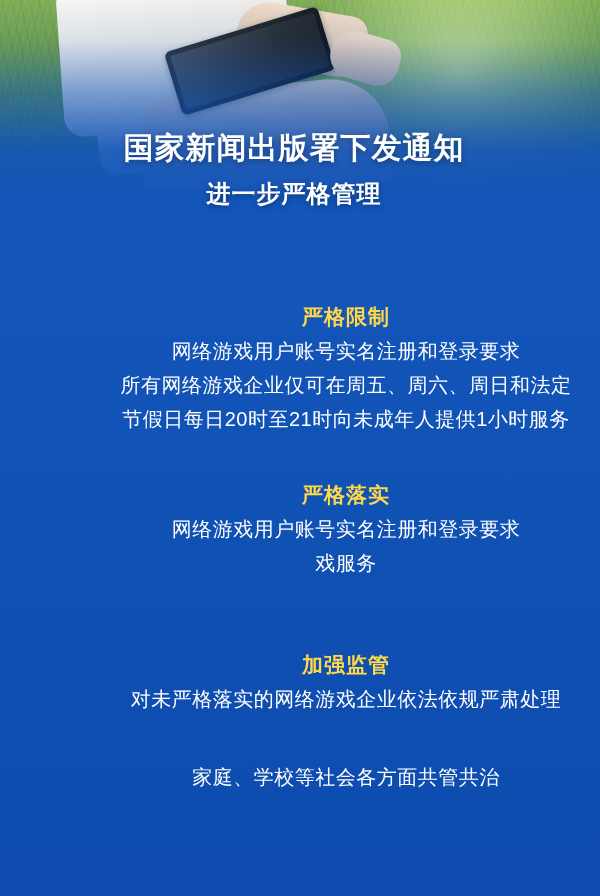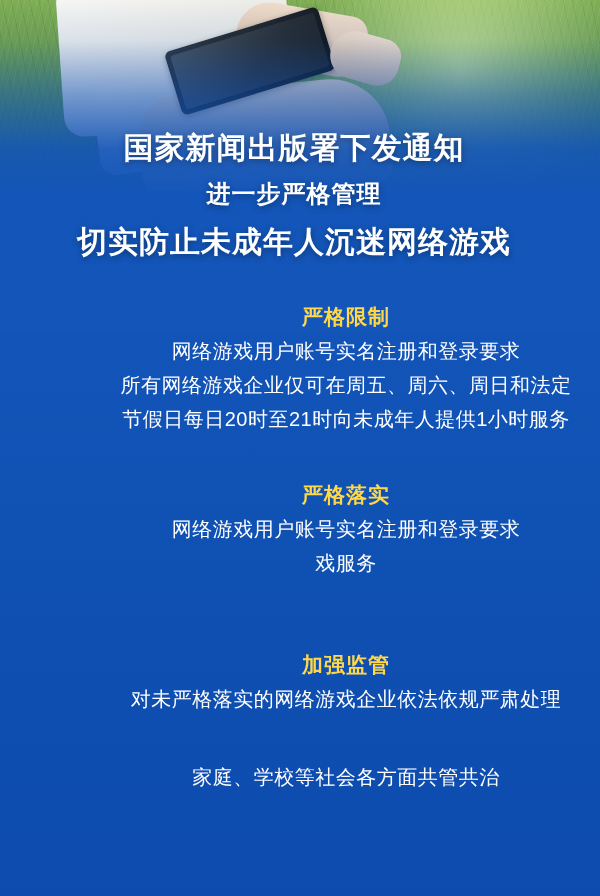--- a/index.html
+++ b/index.html
@@ -198,21 +198,20 @@
   </div>
 
   <div class="body-bg"></div>
   <div class="veil"></div>
 
   <div class="content">
 
     <div class="headline">
       <div class="l1">国家新闻出版署下发通知</div>
       <div class="l2">进一步严格管理</div>
-      <div class="l3">切实防止未成年人沉迷网络游戏</div>
     </div>
 
     <div class="section s1">
       <div class="sec-title">严格限制</div>
       <div class="sec-line">网络游戏用户账号实名注册和登录要求</div>
       <div class="sec-line">所有网络游戏企业仅可在周五、周六、周日和法定</div>
       <div class="sec-line">节假日每日20时至21时向未成年人提供1小时服务</div>
     </div>
 
     <div class="section s2">

